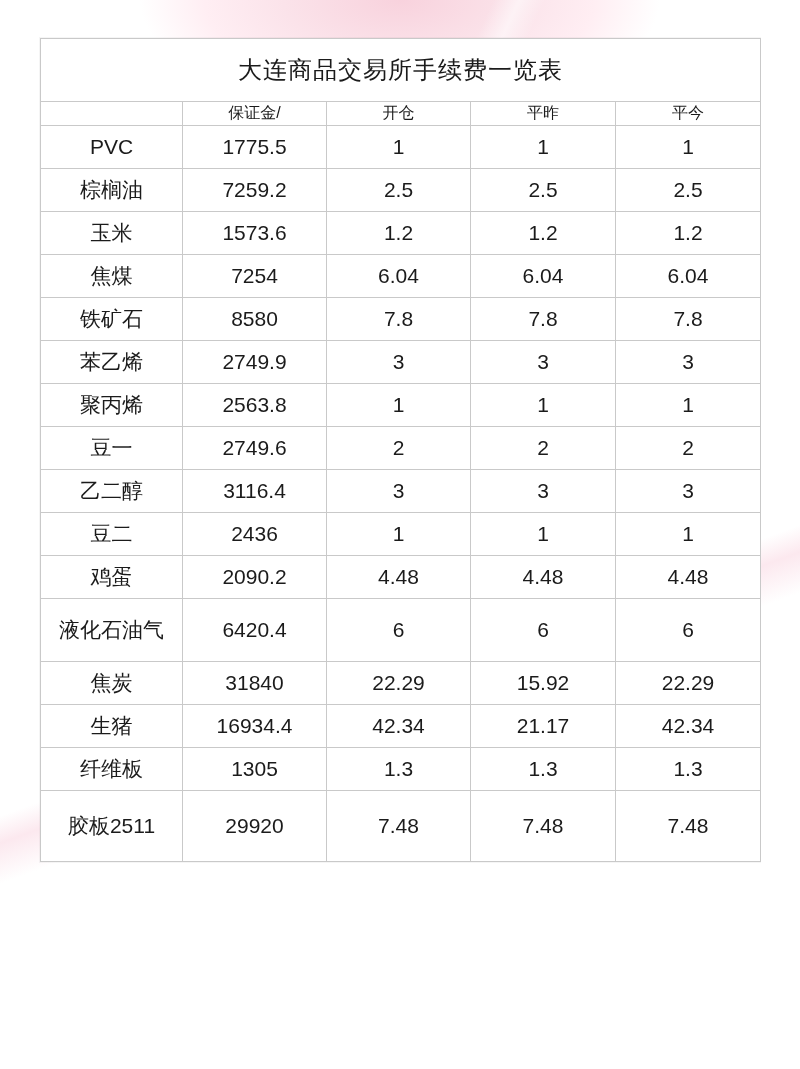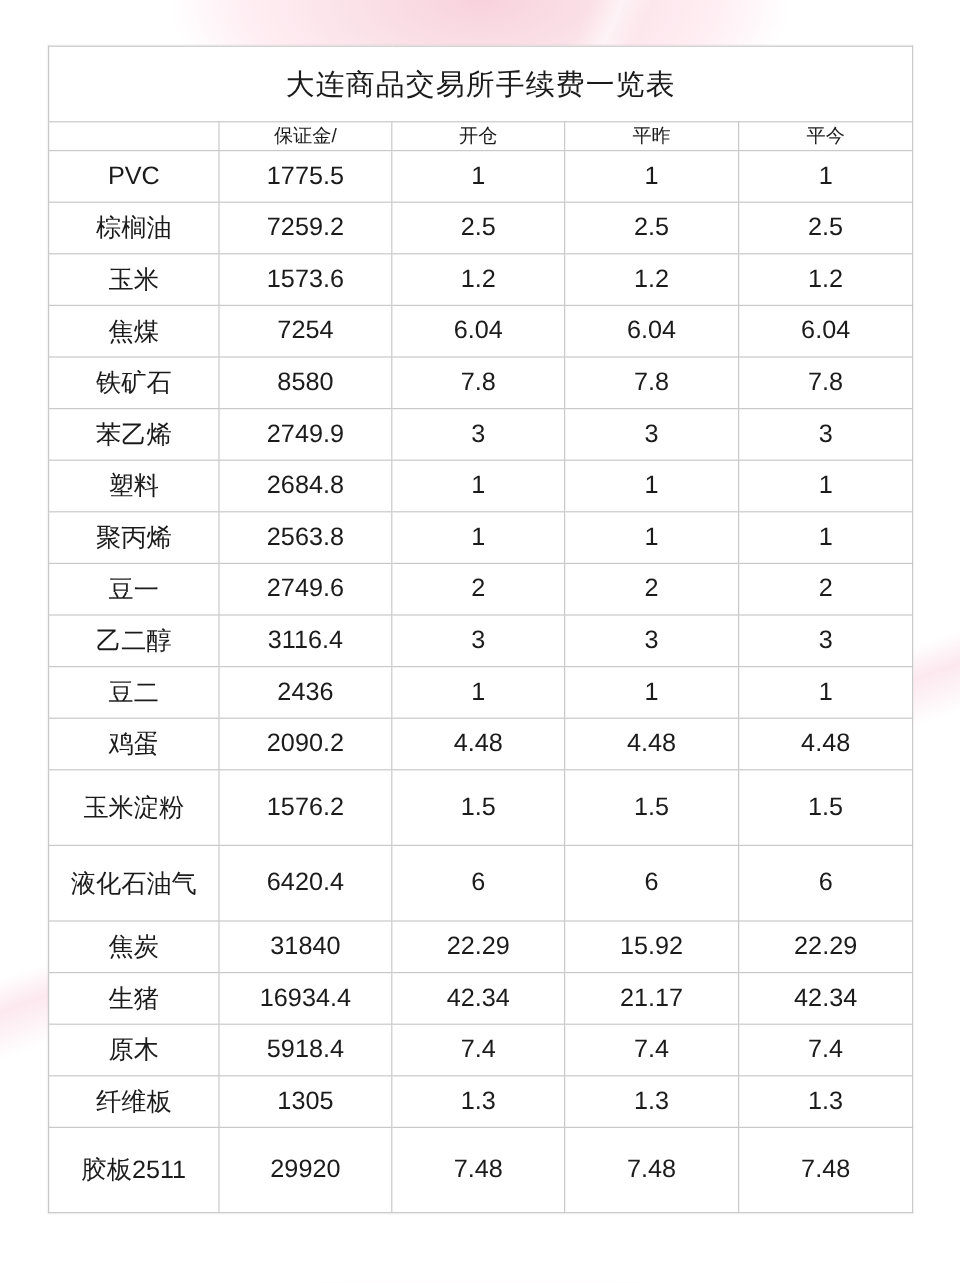--- a/index.html
+++ b/index.html
@@ -150,27 +150,20 @@
         <td>7.8</td>
       </tr>
       <tr>
         <td class="name">苯乙烯</td>
         <td>2749.9</td>
         <td>3</td>
         <td>3</td>
         <td>3</td>
       </tr>
       <tr>
-        <td class="name">塑料</td>
-        <td>2684.8</td>
-        <td>1</td>
-        <td>1</td>
-        <td>1</td>
-      </tr>
-      <tr>
         <td class="name">聚丙烯</td>
         <td>2563.8</td>
         <td>1</td>
         <td>1</td>
         <td>1</td>
       </tr>
       <tr>
         <td class="name">豆一</td>
         <td>2749.6</td>
         <td>2</td>
@@ -190,27 +183,20 @@
         <td>1</td>
         <td>1</td>
         <td>1</td>
       </tr>
       <tr>
         <td class="name">鸡蛋</td>
         <td>2090.2</td>
         <td>4.48</td>
         <td>4.48</td>
         <td>4.48</td>
-      </tr>
-      <tr class="tall">
-        <td class="name">玉米淀粉</td>
-        <td>1576.2</td>
-        <td>1.5</td>
-        <td>1.5</td>
-        <td>1.5</td>
       </tr>
       <tr class="tall">
         <td class="name">液化石油气</td>
         <td>6420.4</td>
         <td>6</td>
         <td>6</td>
         <td>6</td>
       </tr>
       <tr>
         <td class="name">焦炭</td>
@@ -220,27 +206,20 @@
         <td>22.29</td>
       </tr>
       <tr>
         <td class="name">生猪</td>
         <td>16934.4</td>
         <td>42.34</td>
         <td>21.17</td>
         <td>42.34</td>
       </tr>
       <tr>
-        <td class="name">原木</td>
-        <td>5918.4</td>
-        <td>7.4</td>
-        <td>7.4</td>
-        <td>7.4</td>
-      </tr>
-      <tr>
         <td class="name">纤维板</td>
         <td>1305</td>
         <td>1.3</td>
         <td>1.3</td>
         <td>1.3</td>
       </tr>
       <tr class="tall-xl">
         <td class="name">胶板2511</td>
         <td>29920</td>
         <td>7.48</td>

